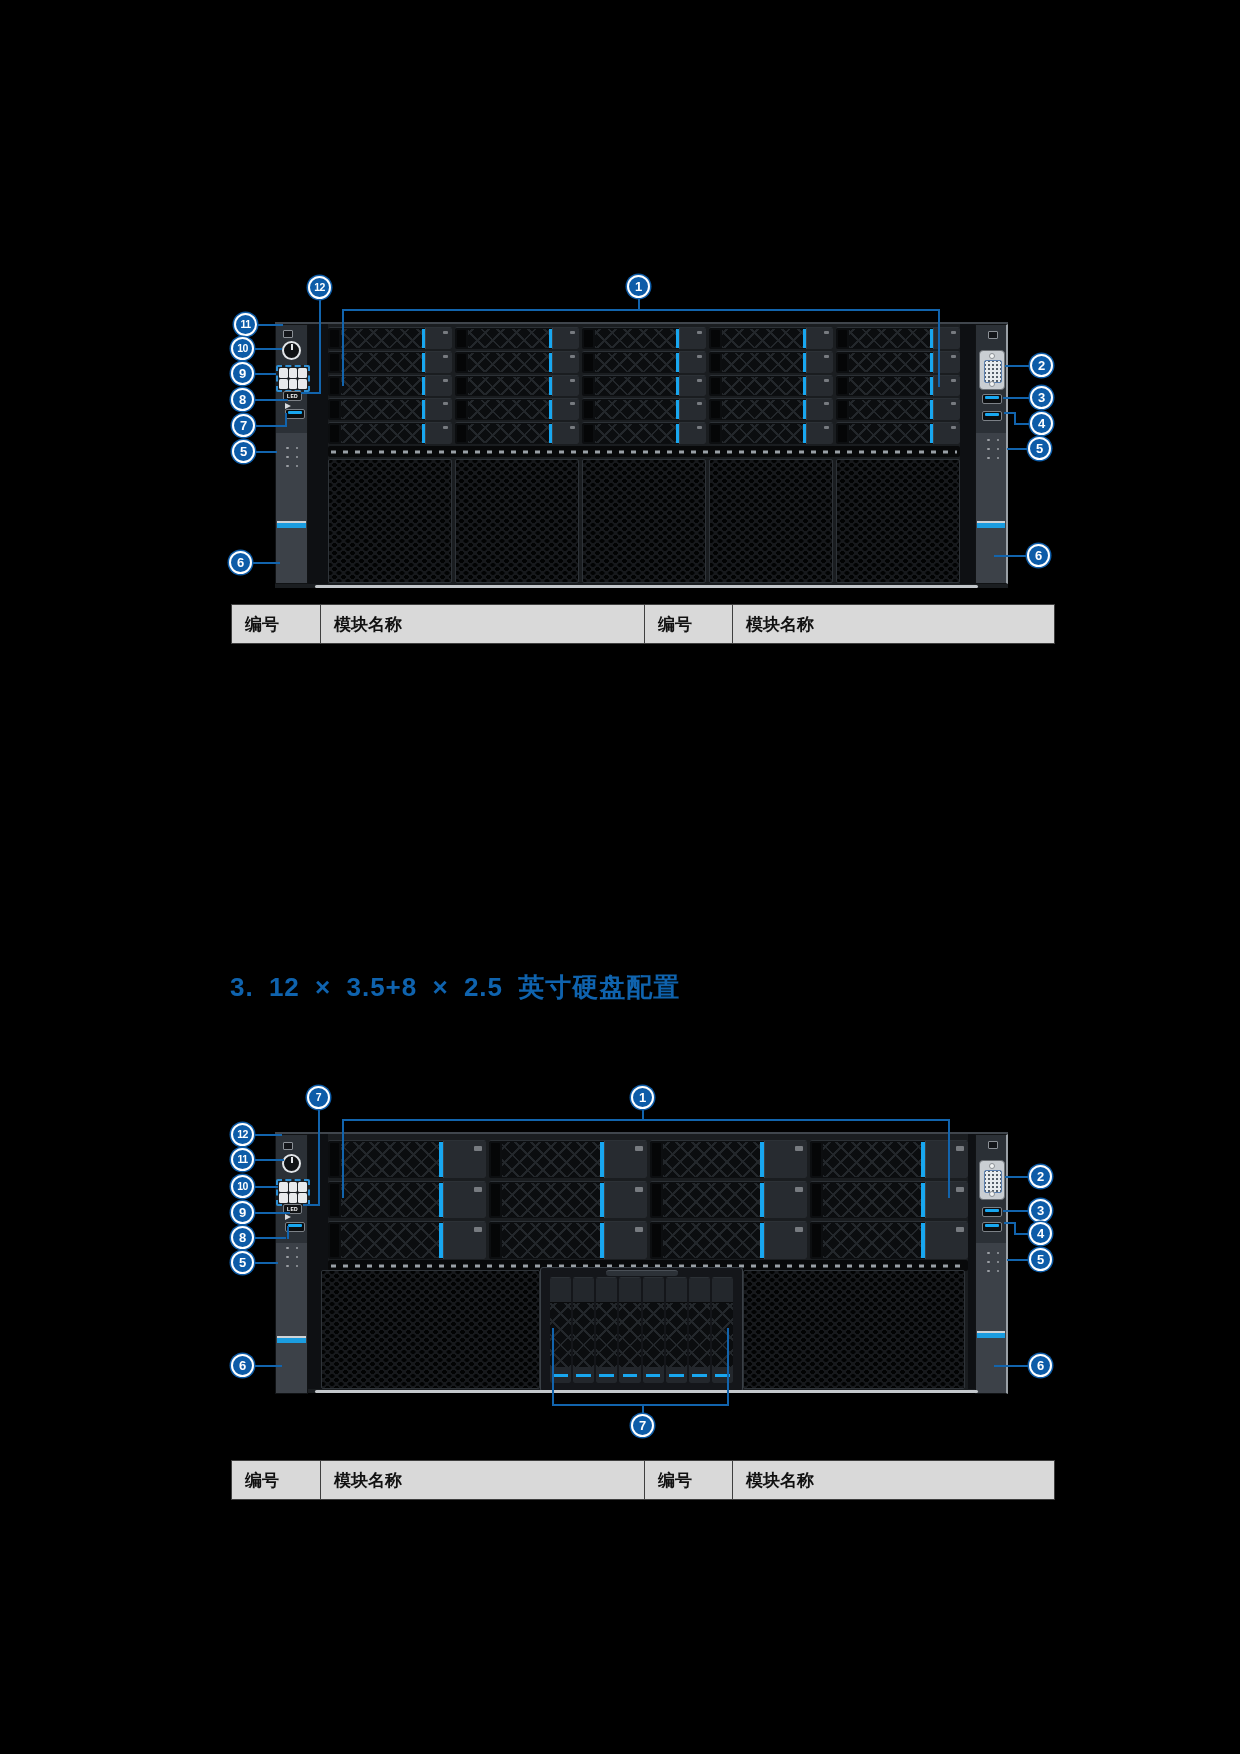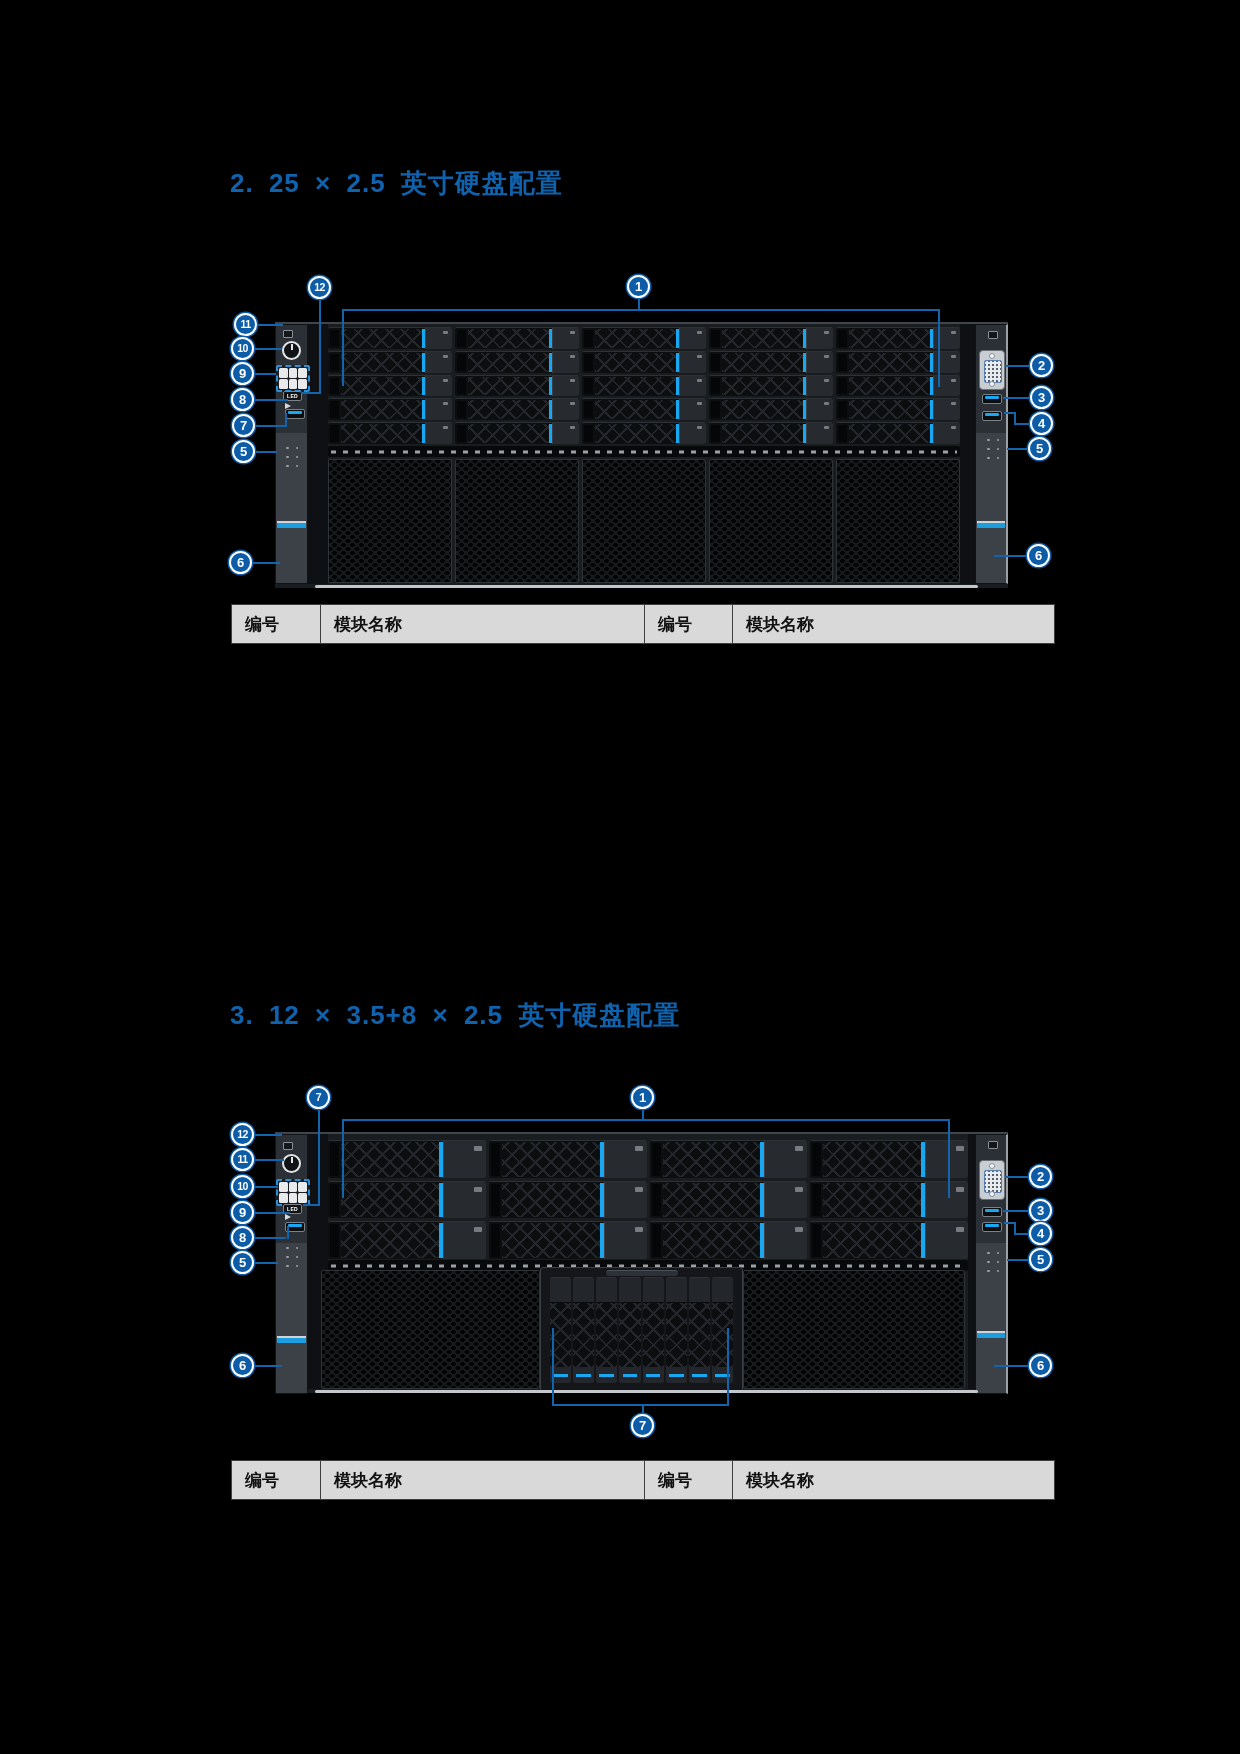--- a/index.html
+++ b/index.html
@@ -96,21 +96,20 @@
        background:var(--table_header_bg,#d9d9d9);border:1.5px solid #3f3f3f;box-sizing:border-box;}
   .tbl .cell{display:flex;align-items:center;padding-left:13px;font-size:17px;font-weight:bold;color:#111;
              border-left:1.5px solid #3f3f3f;box-sizing:border-box;}
   .tbl .cell:first-child{border-left:none;}
 </style>
 </head>
 <body>
 
 <div class="page">
 
-  <div class="sec" style="top:166px;">2. 25 × 2.5 英寸硬盘配置</div>
 
   <div class="ld" style="left:638px;top:296px;width:2px;height:14px;"></div>
   <div class="ld" style="left:342px;top:309px;width:598px;height:2px;"></div>
   <div class="ld" style="left:342px;top:311px;width:2px;height:75px;"></div>
   <div class="ld" style="left:938px;top:311px;width:2px;height:76px;"></div>
   <div class="co" style="left:627px;top:275px;">1</div>
 
   <div class="ld" style="left:319px;top:299px;width:2px;height:95px;"></div>
   <div class="ld" style="left:301px;top:392px;width:18px;height:2px;"></div>
   <div class="co two" style="left:308px;top:276px;">12</div>
@@ -361,21 +360,21 @@
     <div class="botcap" style="top:261px;"></div>
   </div>
 
   <div class="tbl" style="top:604px;">
     <div class="cell">编号</div>
     <div class="cell">模块名称</div>
     <div class="cell">编号</div>
     <div class="cell">模块名称</div>
   </div>
 
-  <div class="sec" style="top:998px;">3. 12 × 3.5+8 × 2.5 英寸硬盘配置</div>
+  <div class="sec" style="top:970px;">3. 12 × 3.5+8 × 2.5 英寸硬盘配置</div>
 
   <div class="ld" style="left:318px;top:1109px;width:2px;height:97px;"></div>
   <div class="ld" style="left:303px;top:1204px;width:17px;height:2px;"></div>
   <div class="co two" style="left:307px;top:1086px;">7</div>
 
   <div class="ld" style="left:642px;top:1107px;width:2px;height:13px;"></div>
   <div class="ld" style="left:342px;top:1119px;width:608px;height:2px;"></div>
   <div class="ld" style="left:342px;top:1121px;width:2px;height:77px;"></div>
   <div class="ld" style="left:948px;top:1121px;width:2px;height:77px;"></div>
   <div class="co" style="left:631px;top:1086px;">1</div>

